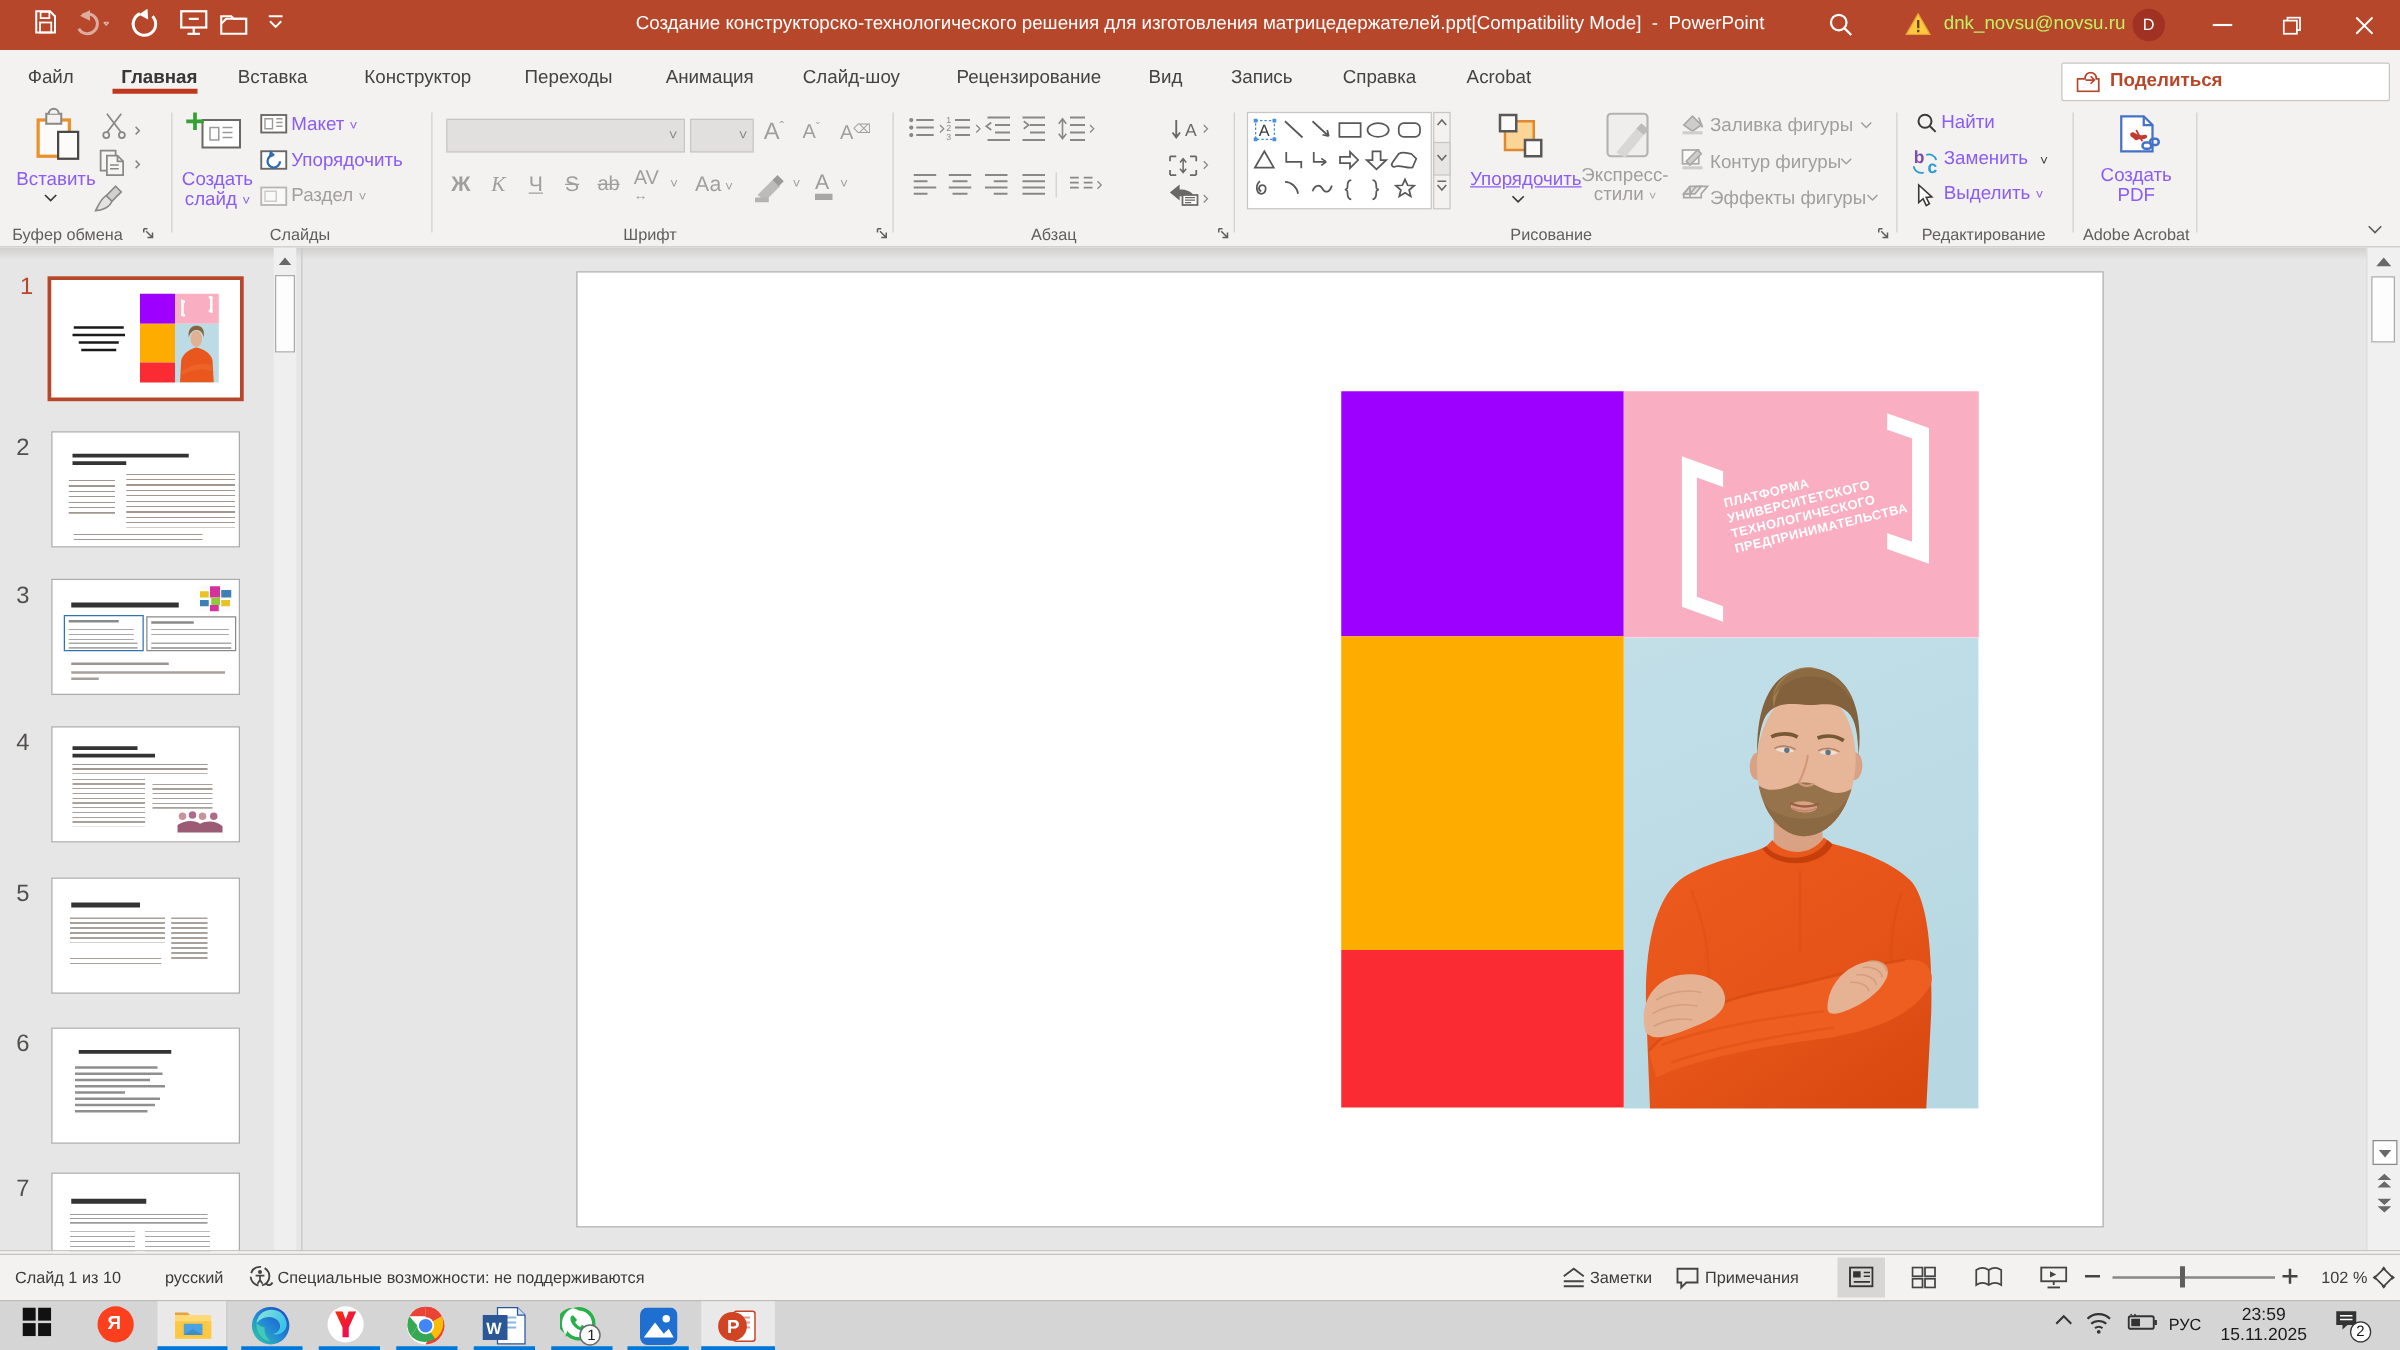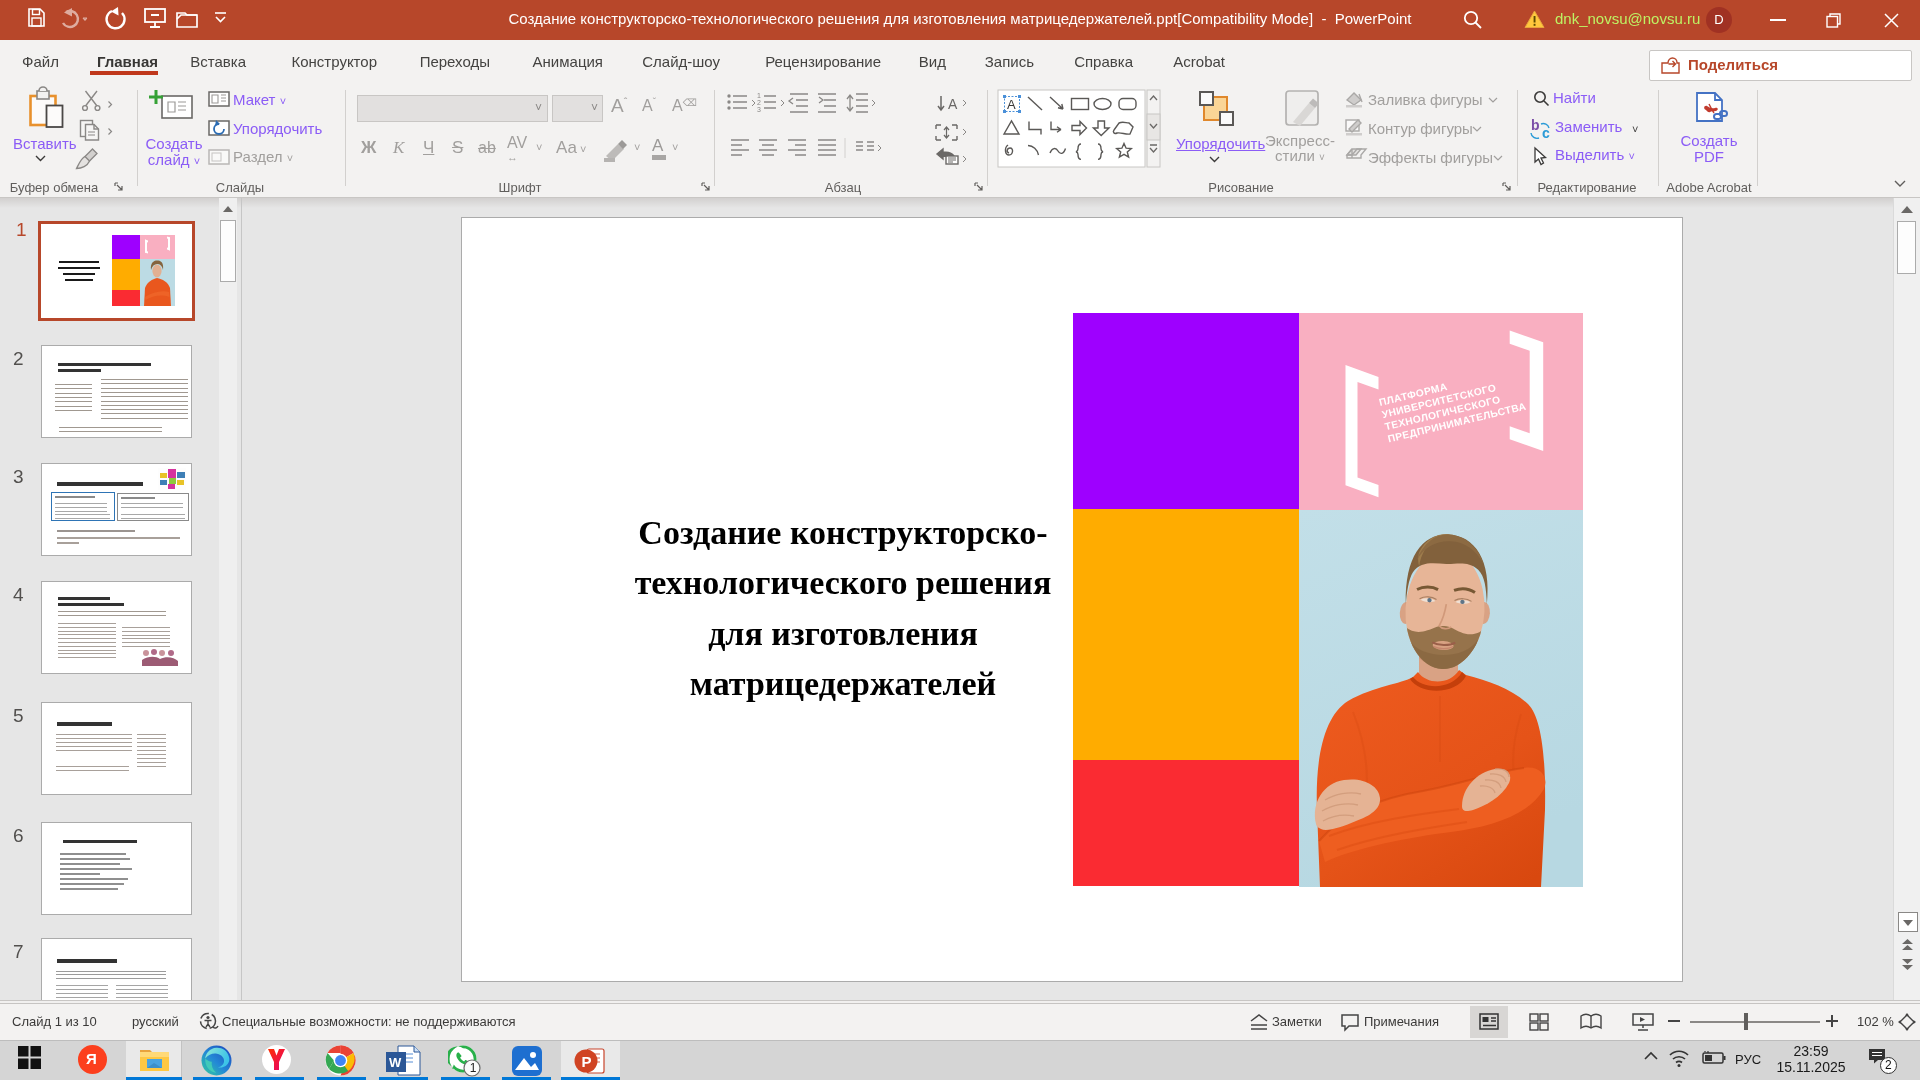--- a/index.html
+++ b/index.html
@@ -525,21 +525,20 @@
       <div class="abs" style="left:74px; top:46px; width:52px; height:18px; background:repeating-linear-gradient(#a5a5a5 0 1px, #fff 1px 4px);"></div>
     </div>
 
     <div class="abs" style="left:219px; top:0; width:18px; height:805px; background:#EFEFEF;"></div>
     <svg class="abs" style="left:221px; top:5px;" width="14" height="12" viewBox="0 0 14 12">
         <path d="M2 9 L7 3 L12 9 Z" fill="#6a6866"></path>
       </svg>
     <div class="abs" style="left:220px; top:22px; width:16px; height:62px; background:#FDFDFD; border:1px solid #ABABAB;"></div>
 
     <div id="slide">
-      <div id="slidetitle">Создание конструкторско-<br>технологического решения<br>для изготовления<br>матрицедержателей</div>
       <div class="abs" style="left:611px; top:95px; width:226px; height:196px; background:#9E00FF;"></div>
       <div class="abs" style="left:611px; top:291px; width:226px; height:251px; background:#FFAC00;"></div>
       <div class="abs" style="left:611px; top:542px; width:226px; height:126px; background:#FA2B32;"></div>
       <div class="abs" style="left:837px; top:95px; width:284px; height:197px; background:#F9AFC1;"></div>
 
       <svg class="abs" style="left:837px; top:95px;" width="284" height="197" viewBox="0 0 284 197">
         <path d="M46.5 52 L79.5 64 L79.5 76.5 L58.5 69 L58.5 164.4 L79.5 172 L79.5 184.3 L46.5 172.3 Z" fill="#fff"></path>
         <path d="M210.7 17.6 L244.2 29.3 L244.2 137.9 L210.7 126.2 L210.7 113.3 L230.7 120.3 L230.7 37.8 L210.7 30.8 Z" fill="#fff"></path>
         <g transform="translate(81,93) rotate(-13.5)" font-family="Liberation Sans" font-weight="bold" font-size="10.2" fill="#fff" letter-spacing="0.4">
           <text x="0" y="0">ПЛАТФОРМА</text>

